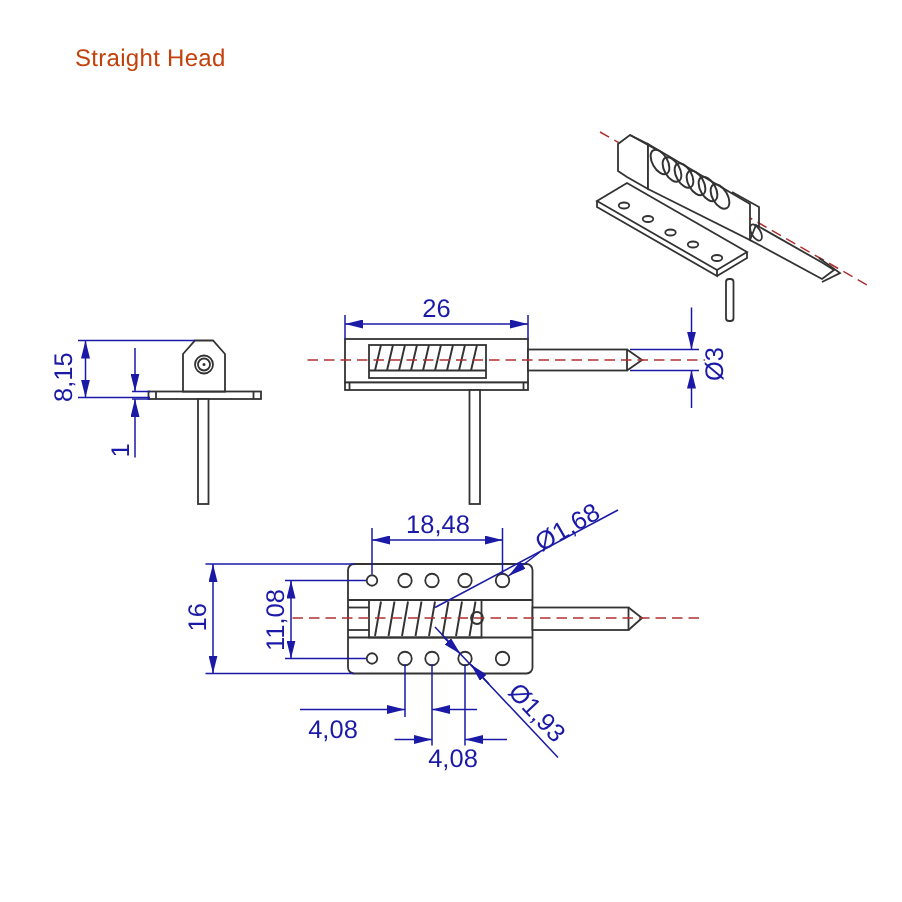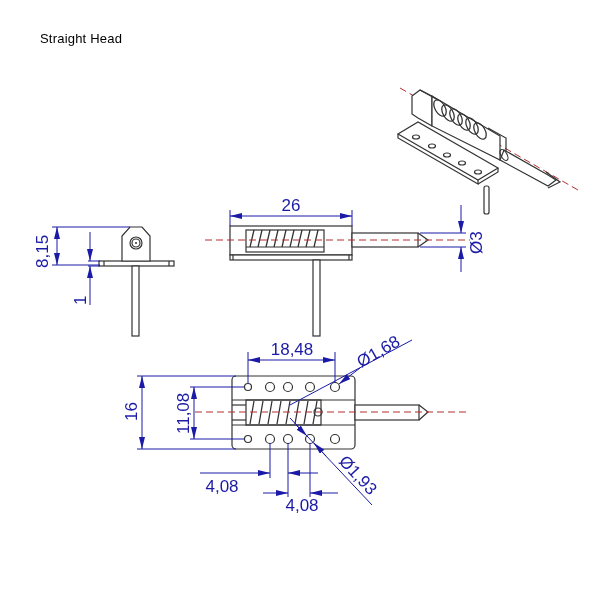--- a/index.html
+++ b/index.html
@@ -1,17 +1,17 @@
 <!DOCTYPE html>
 <html><head>
 <meta charset="utf-8">
 <style>
   html, body { margin: 0; padding: 0; background: #ffffff; }
   body { width: 601px; height: 601px; position: relative; overflow: hidden; font-family: "Liberation Sans", sans-serif; }
-  .title { position: absolute; left: 40px; top: 31px; font-size: 13px; color: #000000; letter-spacing: 0.2px; }
+  .title { position: absolute; left: 50px; top: 31px; font-size: 16px; color: #c2410c; letter-spacing: 0.2px; }
   svg { position: absolute; left: 0; top: 0; }
   .dimtext { font-family: "Liberation Sans", sans-serif; font-size: 17px; fill: #1a1aa6; }
   .part { fill: none; stroke: #333333; stroke-width: 1.2; }
   .partfill { fill: #ffffff; stroke: #333333; stroke-width: 1.2; }
   .dim { stroke: #1a1aa6; stroke-width: 1; fill: none; }
   .center { stroke: #b03030; stroke-width: 1; stroke-dasharray: 7 4; fill: none; }
   .spring { fill: none; stroke: #333333; stroke-width: 1.3; }
 </style>
 </head>
 <body>

